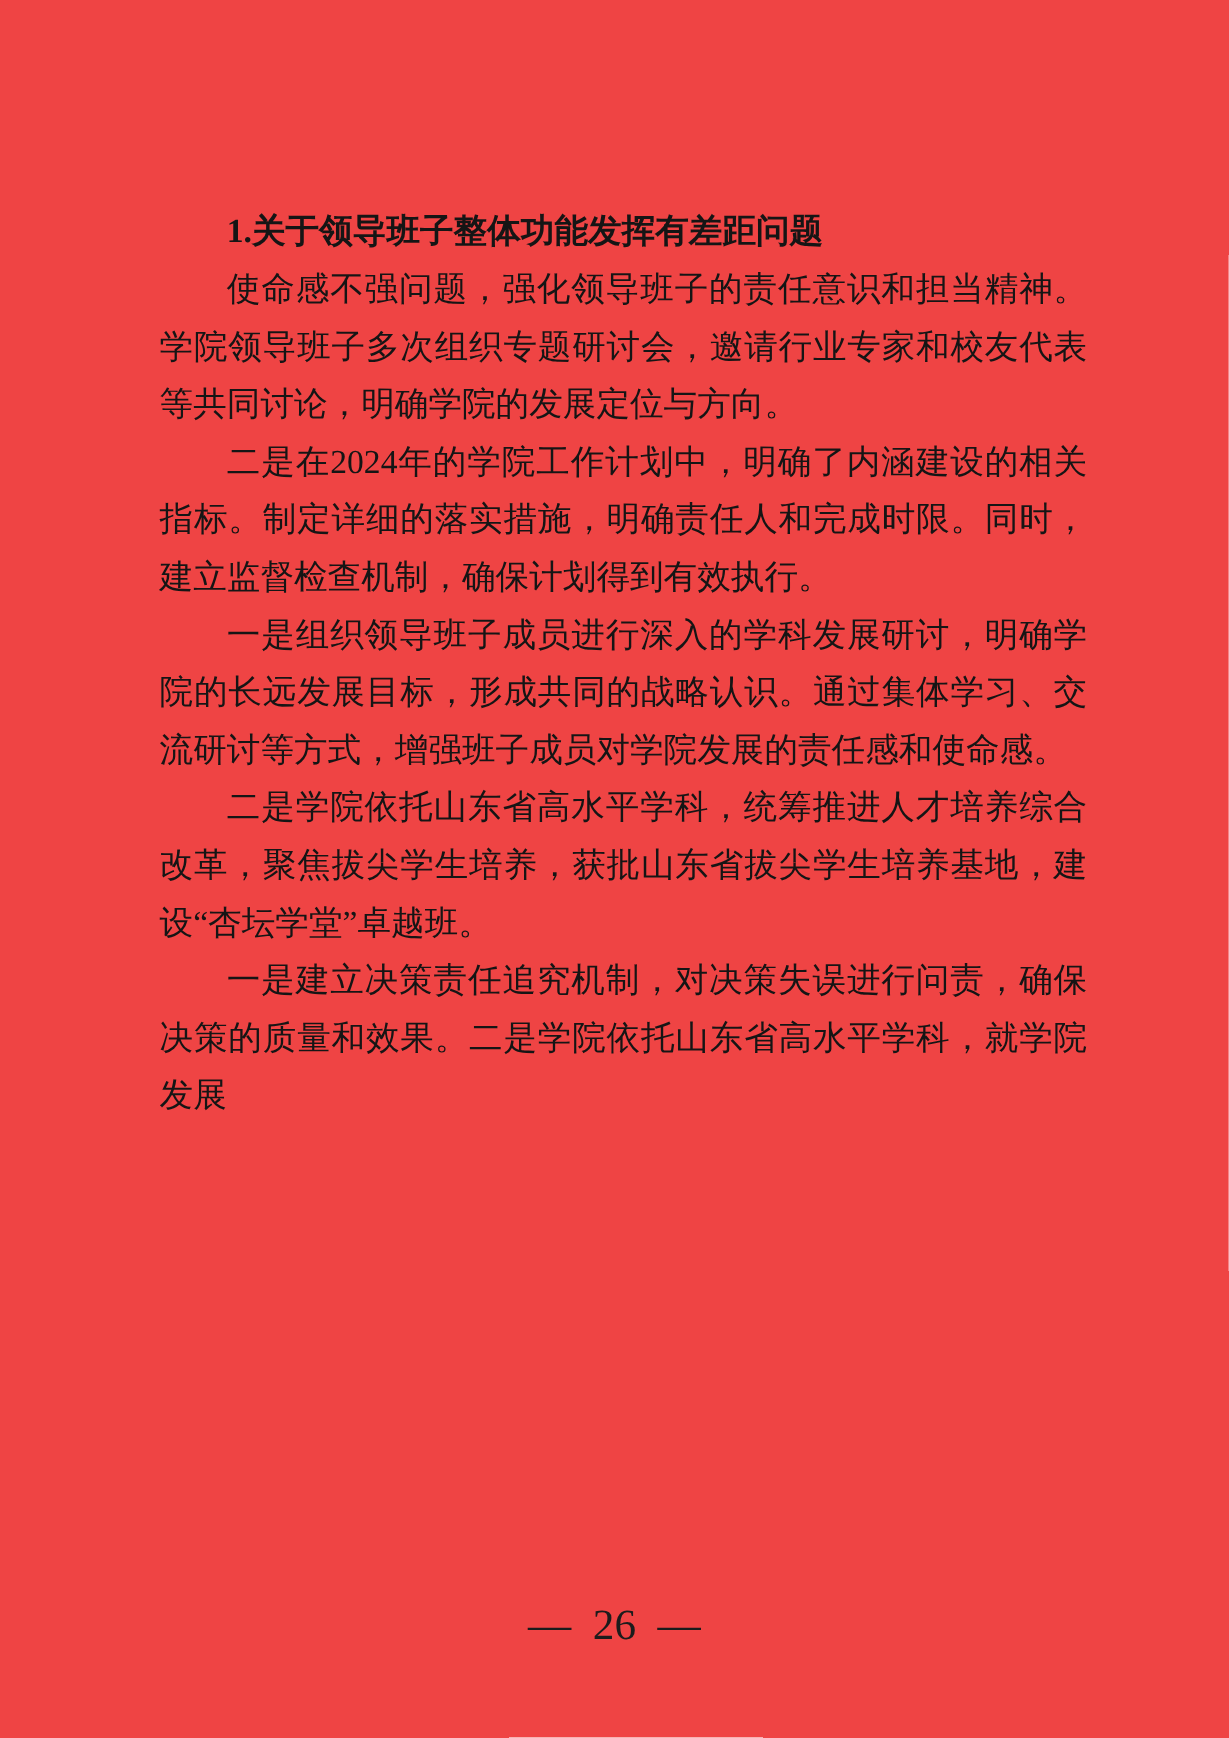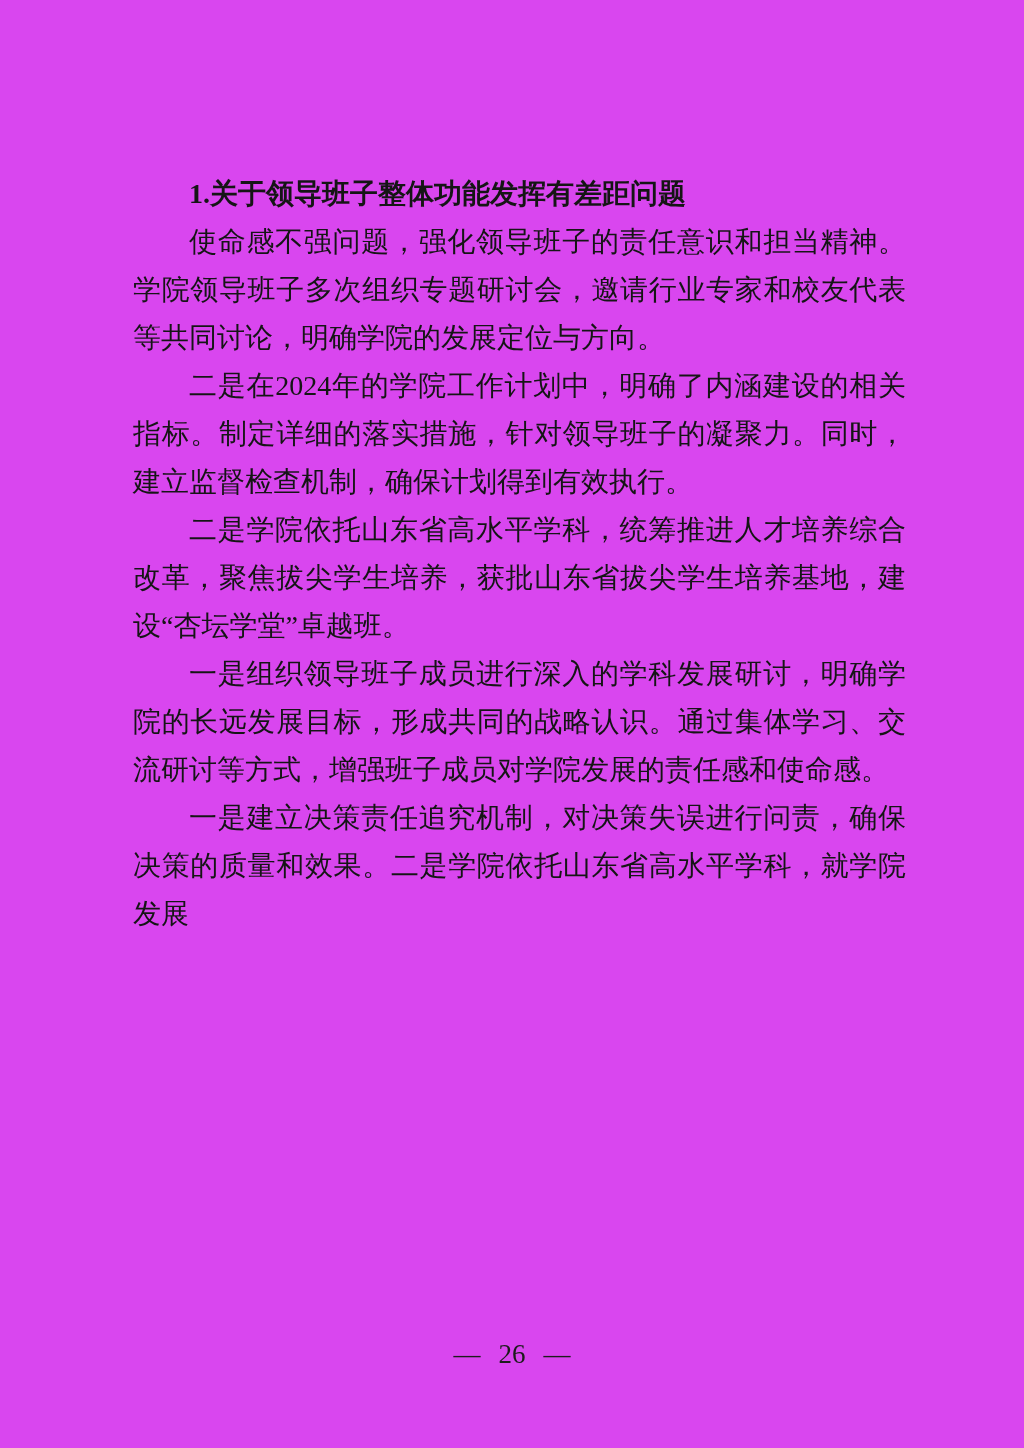--- a/index.html
+++ b/index.html
@@ -4,21 +4,21 @@
 <style>
   html, body {
     margin: 0;
     padding: 0;
     background: #ffffff;
   }
   .page {
     position: relative;
     width: 1024px;
     height: 1448px;
-    background: #d946ef;
+    background: #ef4444;
     overflow: hidden;
     font-family: "Liberation Serif", "DejaVu Serif", serif;
   }
   .content {
     position: absolute;
     left: 133px;
     top: 170px;
     width: 773px;
   }
   .content p {
@@ -35,41 +35,41 @@
   .content p.heading {
     font-weight: 700;
     text-align: left;
   }
   .footer {
     position: absolute;
     left: 0;
     right: 0;
     top: 1338px;
     text-align: center;
-    font-size: 27px;
+    font-size: 36px;
     line-height: 32px;
     color: #1c1c1c;
   }
   .footer .dash {
     display: inline-block;
   }
   .footer .num {
     display: inline-block;
     margin: 0 18px;
   }
 </style>
 </head>
 <body>
 
 <div class="page">
   <div class="content">
     <p class="heading">1.关于领导班子整体功能发挥有差距问题</p>
     <p>使命感不强问题，强化领导班子的责任意识和担当精神。学院领导班子多次组织专题研讨会，邀请行业专家和校友代表等共同讨论，明确学院的发展定位与方向。</p>
-    <p>二是在2024年的学院工作计划中，明确了内涵建设的相关指标。制定详细的落实措施，针对领导班子的凝聚力。同时，建立监督检查机制，确保计划得到有效执行。</p>
+    <p>二是在2024年的学院工作计划中，明确了内涵建设的相关指标。制定详细的落实措施，明确责任人和完成时限。同时，建立监督检查机制，确保计划得到有效执行。</p>
+    <p>一是组织领导班子成员进行深入的学科发展研讨，明确学院的长远发展目标，形成共同的战略认识。通过集体学习、交流研讨等方式，增强班子成员对学院发展的责任感和使命感。</p>
     <p>二是学院依托山东省高水平学科，统筹推进人才培养综合改革，聚焦拔尖学生培养，获批山东省拔尖学生培养基地，建设“杏坛学堂”卓越班。</p>
-    <p>一是组织领导班子成员进行深入的学科发展研讨，明确学院的长远发展目标，形成共同的战略认识。通过集体学习、交流研讨等方式，增强班子成员对学院发展的责任感和使命感。</p>
     <p>一是建立决策责任追究机制，对决策失误进行问责，确保决策的质量和效果。二是学院依托山东省高水平学科，就学院发展</p>
   </div>
 
   <div class="footer">
     <span class="dash">—</span><span class="num">26</span><span class="dash">—</span>
   </div>
 </div>
 
 </body></html>

